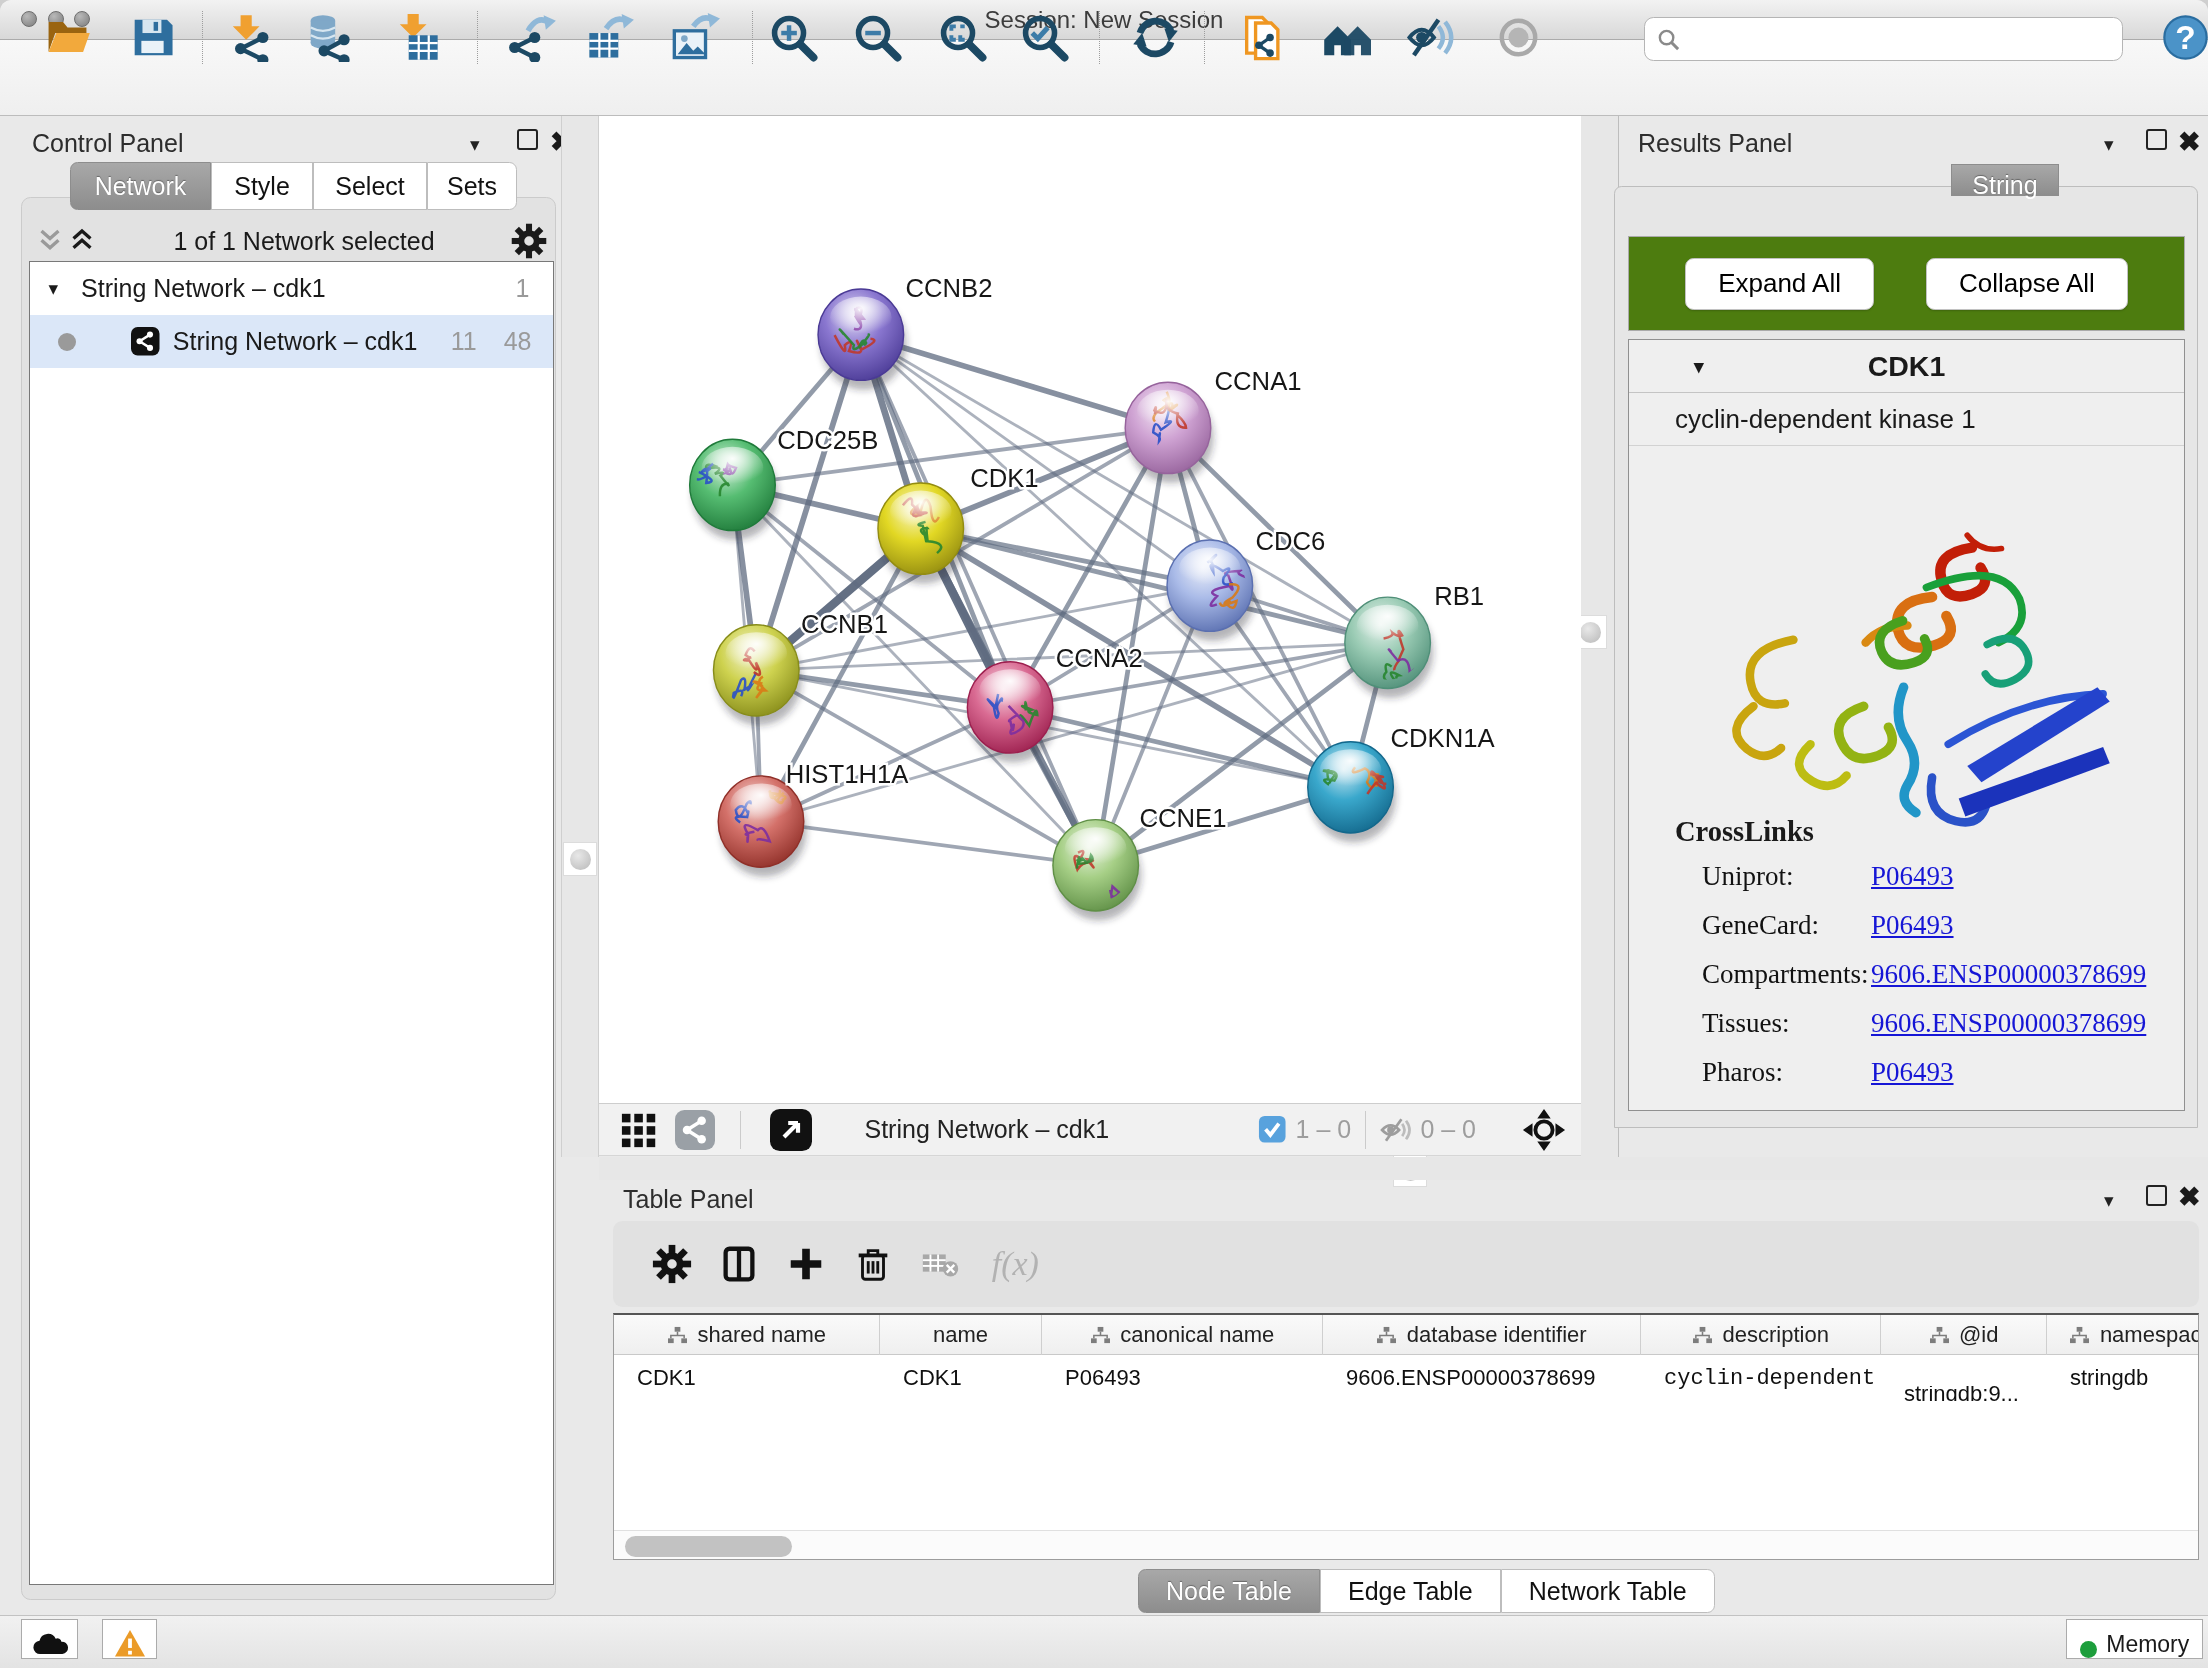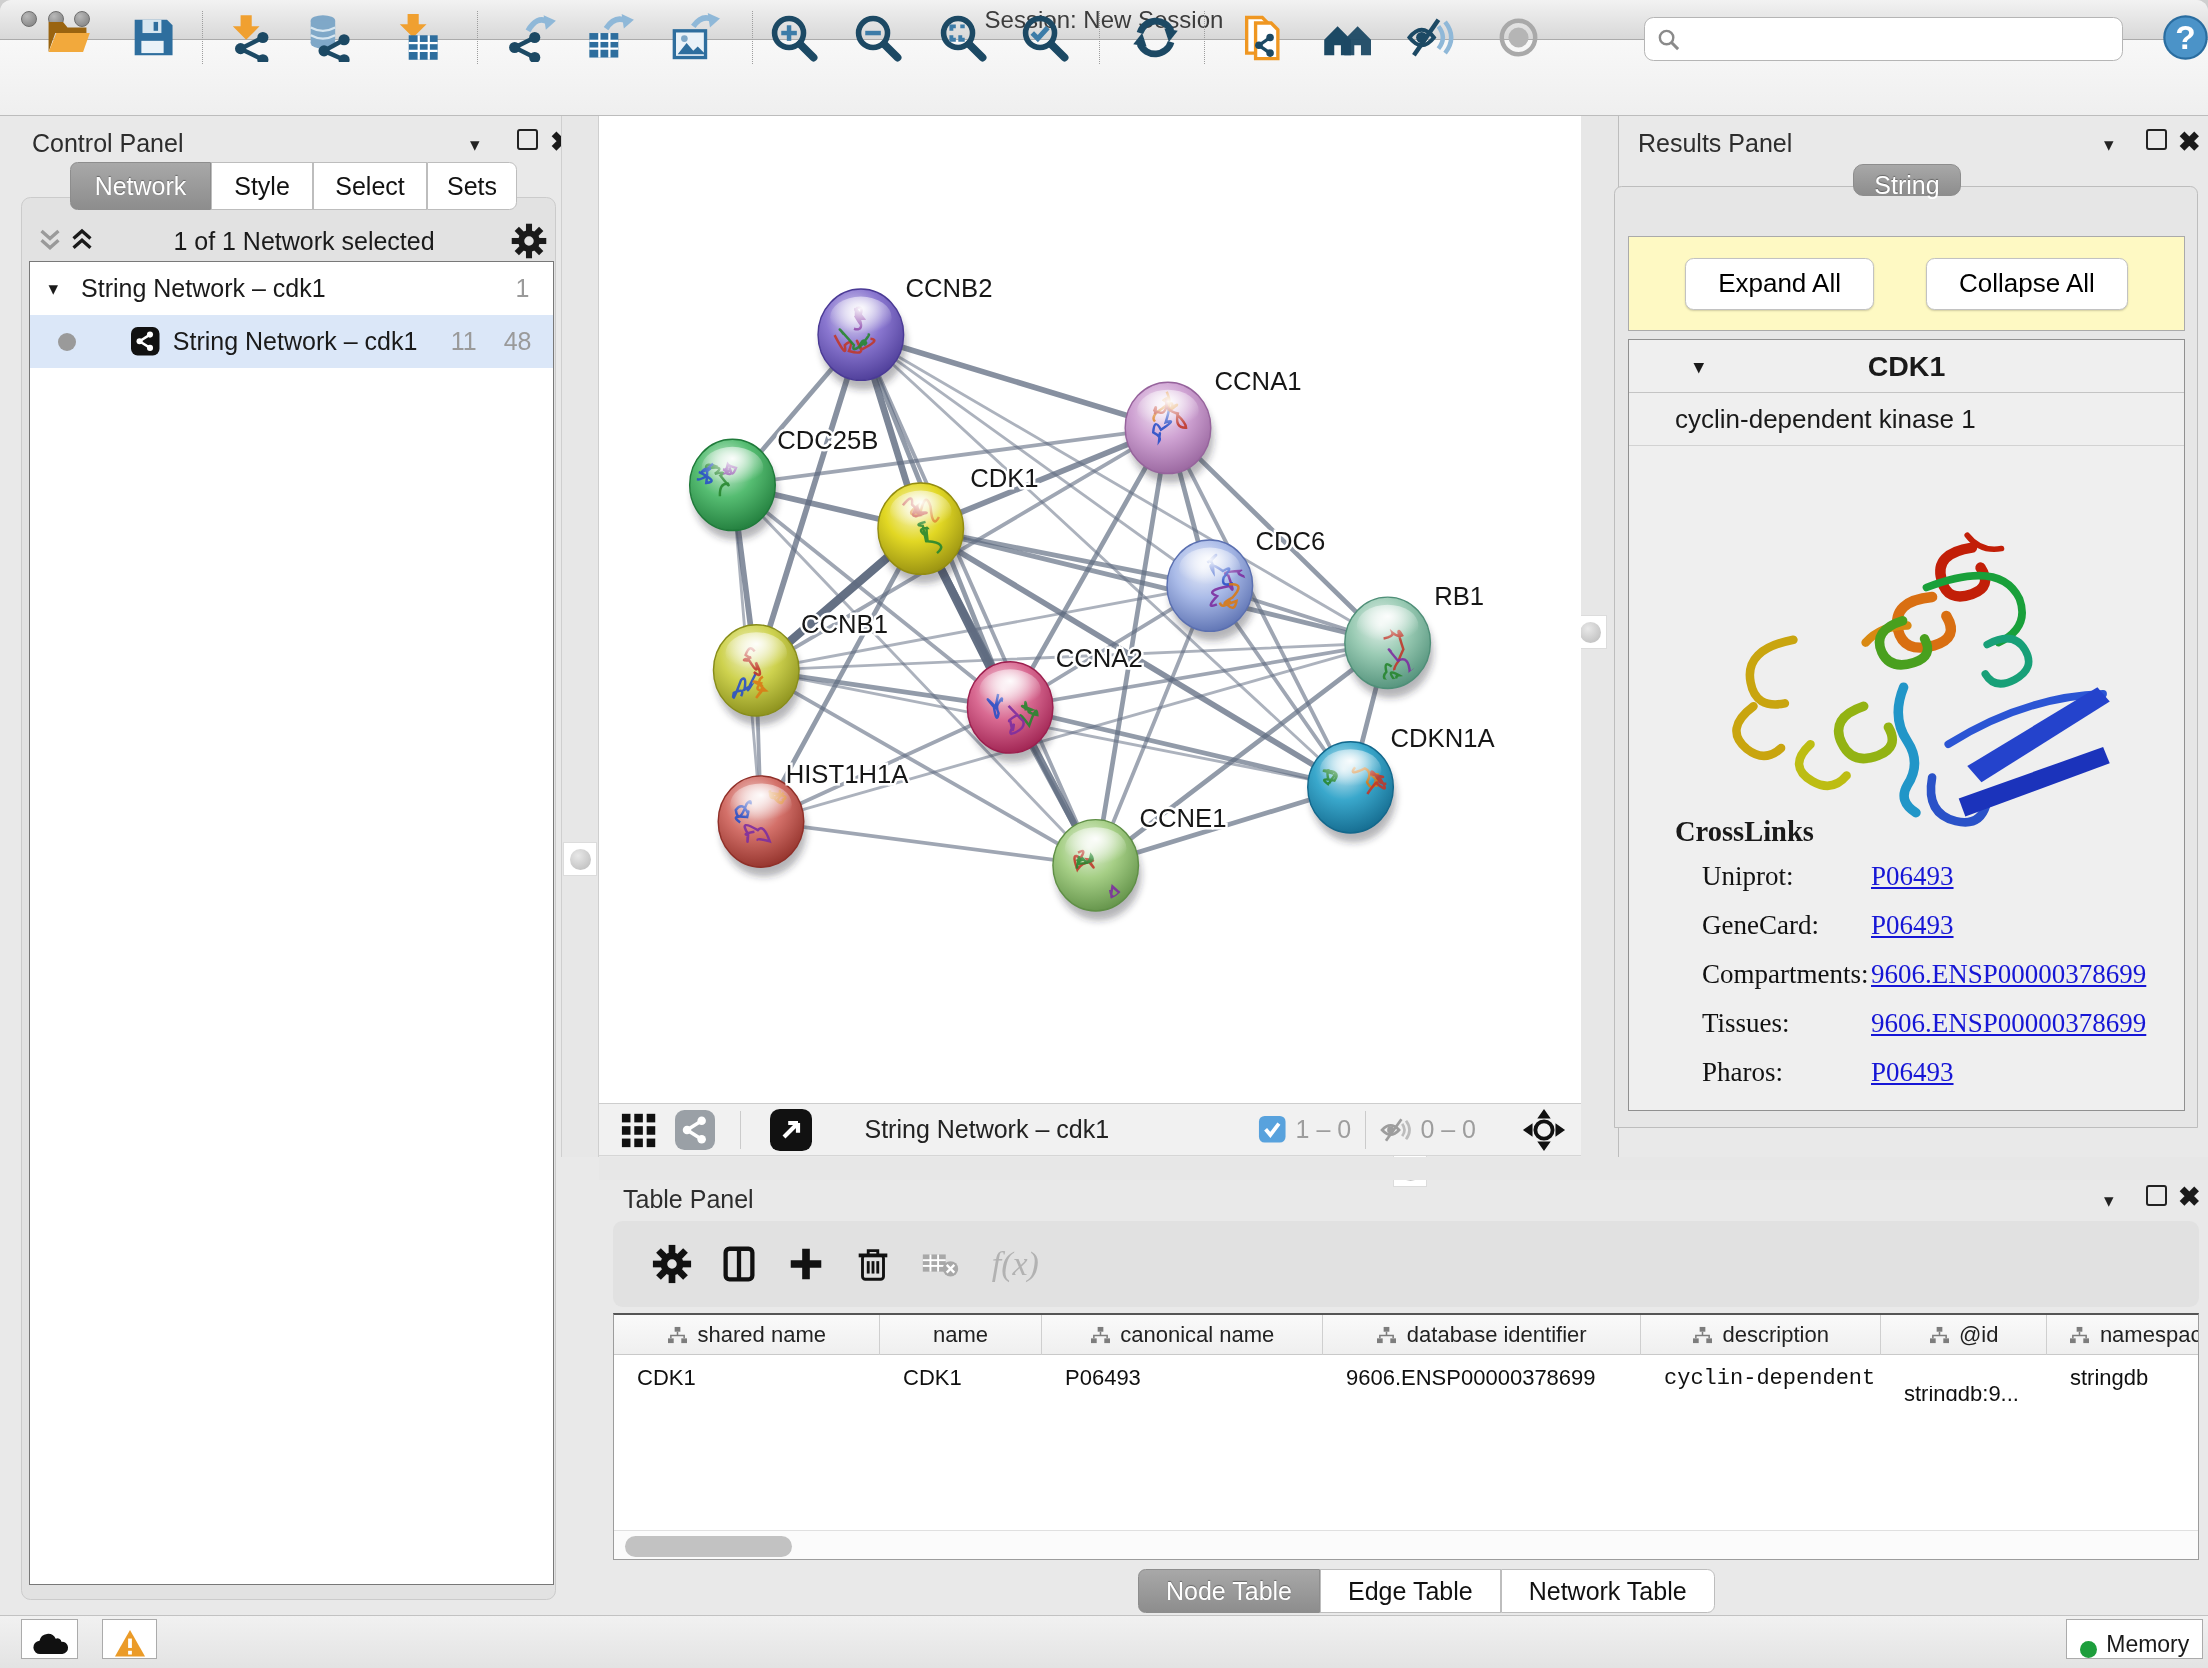--- a/index.html
+++ b/index.html
@@ -67,24 +67,24 @@
   #canvas { left:599px; top:116px; width:982px; height:987px; background:#fff; }
   #net-toolbar { left:599px; top:1103px; width:982px; height:53px;
     background:#f1f1f1; border-top:1px solid #cdcdcd; border-bottom:1px solid #d6d6d6;
     display:flex; align-items:center; }
   .nt-sep { width:0; height:38px; border-left:1px solid #cbcbcb; }
   .gray-count { font-size:25px; color:#9d9d9d; }
   .node-label { font-size:27px; fill:#161616; paint-order:stroke; stroke:#ffffff;
     stroke-width:5px; font-family:"Liberation Sans",sans-serif; }
   #rp-box { left:1614px; top:186px; width:584px; height:942px; background:#e6e6e6;
     border:1px solid #bdbdbd; border-radius:7.6px 7.6px 0 0; }
-  #rp-tab { left:1853px; top:164px; width:108px; height:32px; line-height:40px;
-    border-radius:10px; font-size:25px; }
+  #rp-tab { left:1951px; top:164px; width:108px; height:32px; line-height:40px;
+    border-radius:0; font-size:25px; }
   #rp-subbox { left:1628px; top:236px; width:557px; height:95px;
-    border:1.9px solid #aaa; background:#fef9c3; display:flex; align-items:center;
+    border:1.9px solid #aaa; background:#4d7c0f; display:flex; align-items:center;
     justify-content:center; gap:52px; }
   .rp-btn { background:#fff; border:1px solid #c2c2c2; border-radius:8.6px;
     font-size:26px; padding:9.5px 32px; box-shadow:0 1px 1.9px rgba(0,0,0,.18);
     cursor:pointer; }
   #cdk1-box { left:1628px; top:339px; width:557px; height:772px;
     border:1.9px solid #909090; background:#efefef; }
   #cdk1-head { height:53px; border-bottom:1px solid #c4c4c4; display:flex;
     align-items:center; justify-content:center; gap:28.5px; font-size:28.5px;
     font-weight:bold; position:relative; }
   #cdk1-desc { height:53px; border-bottom:1px solid #d2d2d2; font-size:26px;

